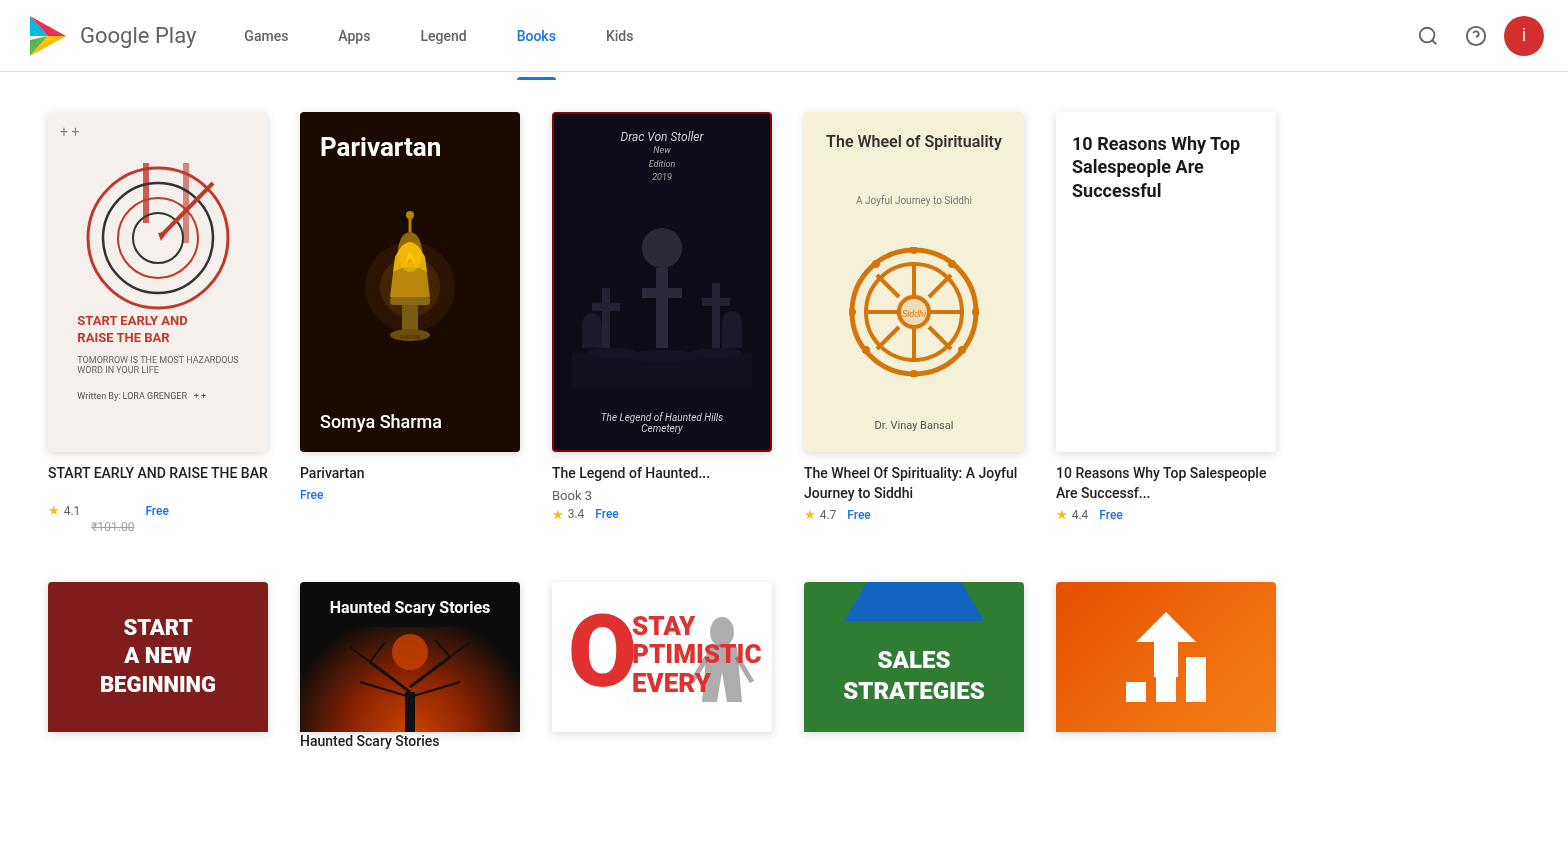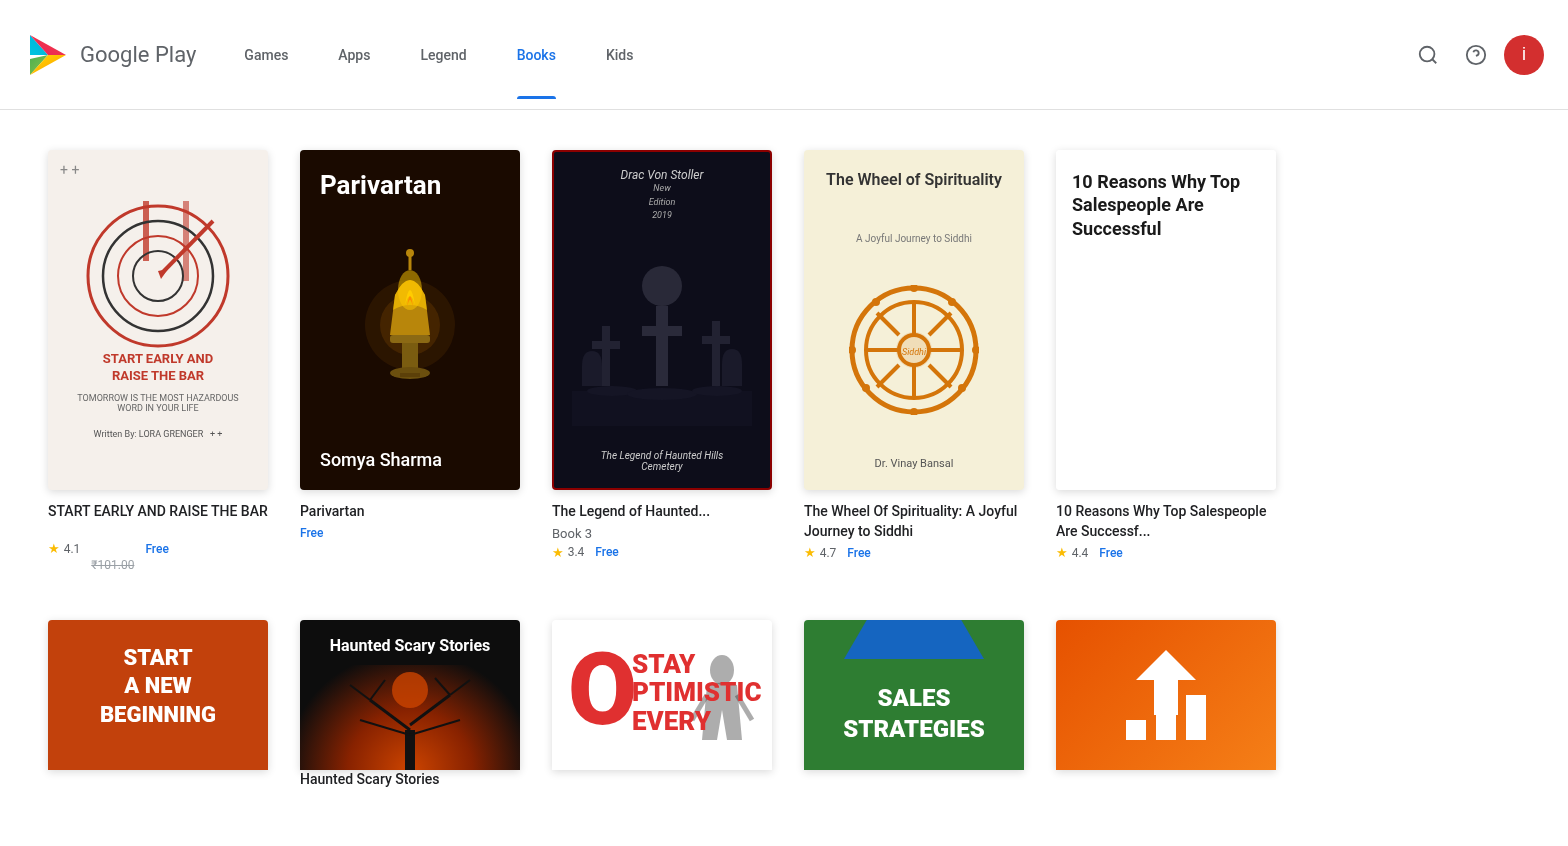--- a/index.html
+++ b/index.html
@@ -3,21 +3,21 @@
   <meta charset="utf-8">
   <style>
     * { margin: 0; padding: 0; box-sizing: border-box; }
     body { font-family: 'Roboto', Arial, sans-serif; background: #fff; color: #333; }
 
     
     .header {
       display: flex;
       align-items: center;
       padding: 0 24px;
-      height: 110px;
+      height: 72px;
       border-bottom: 1px solid #e0e0e0;
       position: relative;
     }
     .logo-area {
       display: flex;
       align-items: center;
       gap: 8px;
       margin-right: 32px;
     }
     .play-triangle {
@@ -146,21 +146,21 @@
     .cover-1 {
       background: #f5f0eb;
       display: flex;
       flex-direction: column;
       align-items: center;
       justify-content: center;
       padding: 16px;
       position: relative;
     }
     .cover-1-text {
-      text-align: center;
+      text-align: left;
     }
     .cover-1-title {
       font-size: 13px;
       font-weight: 700;
       color: #c0392b;
       text-transform: uppercase;
       line-height: 1.3;
       margin-bottom: 8px;
     }
     .cover-1-subtitle {
@@ -324,24 +324,25 @@
       left: 0; right: 0;
       text-align: center;
       font-size: 11px;
       color: #ddd;
       z-index: 2;
     }
 
     
     
     .cover-r2-1 {
-      background: #c2410c;
-      display: flex;
-      flex-direction: column;
-      align-items: center;
+      background: #7f1d1d;
+      display: flex;
+      flex-direction: column;
+      align-items: center;
+      justify-content: center;
       padding: 24px 4px;
     }
     .cover-r2-1-title {
       font-size: 22px;
       font-weight: 900;
       color: #fff;
       text-align: center;
       text-transform: uppercase;
       line-height: 1.3;
     }

